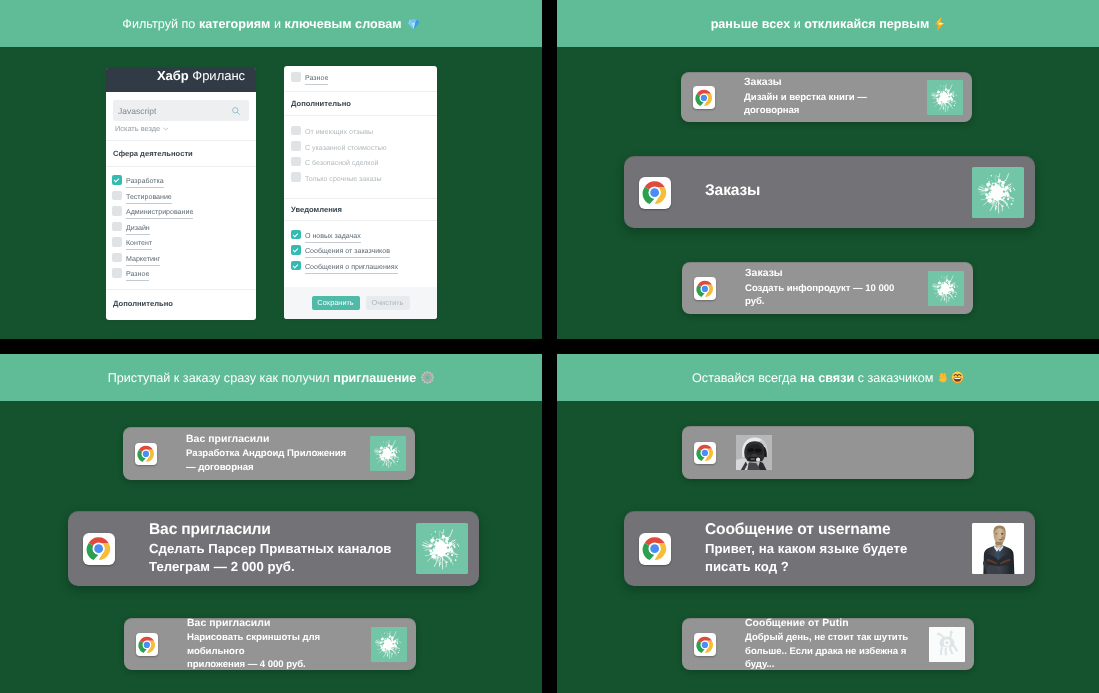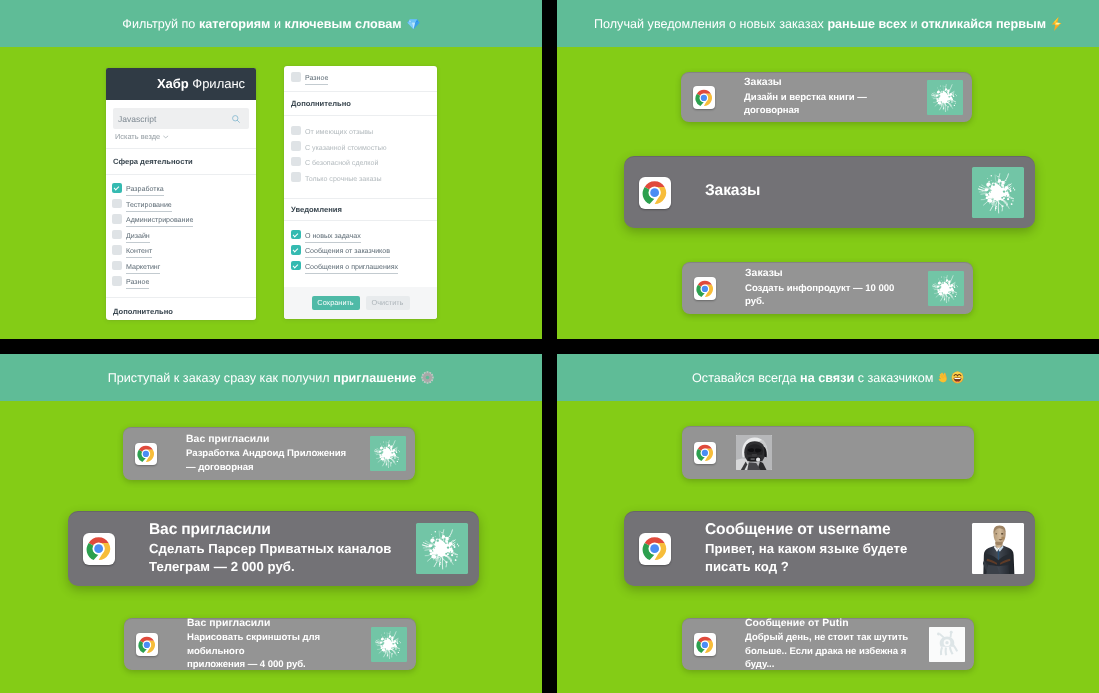--- a/index.html
+++ b/index.html
@@ -1,34 +1,34 @@
 <!DOCTYPE html>
 <html><head>
 <meta charset="utf-8">
 <style>
   *{box-sizing:border-box;margin:0;padding:0;}
   html,body{width:1099px;height:693px;overflow:hidden;background:#000;}
   body{font-family:"Liberation Sans",sans-serif;-webkit-font-smoothing:antialiased;text-rendering:geometricPrecision;}
   .ncard{-webkit-font-smoothing:antialiased;will-change:transform;transform:translateZ(0);}
   .grid{position:relative;width:1099px;height:693px;background:#000;}
-  .quad{position:absolute;background:#84cc16;overflow:hidden;}
+  .quad{position:absolute;background:#14532d;overflow:hidden;}
   .q-tl{left:0;top:0;width:542px;height:339px;}
   .q-tr{left:557px;top:0;width:542px;height:339px;}
   .q-bl{left:0;top:354px;width:542px;height:339px;}
   .q-br{left:557px;top:354px;width:542px;height:339px;}
   .hdr{height:47px;background:#5fbc97;will-change:transform;transform:translateZ(0);color:#fff;display:flex;align-items:center;justify-content:center;font-size:12.6px;letter-spacing:0.02px;white-space:pre;}
   .hdr b{font-weight:700;}
   .hdr .emo{display:inline-flex;align-items:center;margin-left:5px;vertical-align:-2px;}
 
   
   .fp-body{position:relative;height:292px;}
   .sidebar{position:absolute;background:#fff;will-change:transform;transform:translateZ(0);border-radius:3px;box-shadow:0 1px 4px rgba(60,70,80,.13),0 0 2px rgba(60,70,80,.10);}
   .sb1{left:106px;top:21px;width:150px;height:252px;}
   .sb2{left:284px;top:19px;width:153px;height:253px;}
-  .sb-head{background:#303b45;color:#fff;height:32px;display:flex;align-items:center;justify-content:center;border-radius:2px 2px 0 0;font-size:12.5px;padding-bottom:2px;padding-left:40px;}
+  .sb-head{background:#303b45;color:#fff;height:24px;display:flex;align-items:flex-start;justify-content:center;border-radius:2px 2px 0 0;font-size:12.5px;padding-bottom:2px;padding-left:40px;}
   .sb-head b{font-weight:700;letter-spacing:0;font-size:13px;}
   .sb-head span{font-weight:400;margin-left:3.5px;font-size:13px;}
   .sb-div{height:1px;background:#eceef0;}
   .srch{position:relative;background:#eeeff0;border-radius:2px;height:21px;display:flex;align-items:center;padding:0 5px;}
   .srch .v{font-size:8.5px;color:#7d8891;}
   .srch .ic{position:absolute;right:8px;top:5.5px;line-height:0;}
   .scope{font-size:7.4px;color:#949da3;margin-top:3px;padding-bottom:7px;padding-left:2px;display:flex;align-items:center;gap:3px;}
   .sb-title{font-size:7.6px;font-weight:700;color:#3a4750;letter-spacing:0;}
   .cb-row{display:flex;align-items:center;gap:4.5px;height:15.5px;}
   .cb{width:9.5px;height:9.5px;border-radius:2px;background:#dfe3e6;flex:none;position:relative;}
@@ -203,21 +203,21 @@
           <div class="btn p">Сохранить</div>
           <div class="btn s">Очистить</div>
         </div>
       </div>
 
     </div>
   </div>
 
   <div class="quad q-tr">
     <div class="hdr">
-      <span>Получай уведомления о новых заказах </span><b>раньше всех</b><span> и </span><b>откликайся первым</b>
+      <b>раньше всех</b><span> и </span><b>откликайся первым</b>
       <span class="emo">
         <svg width="11" height="14" viewBox="0 0 14 18">
             <path d="M9.6 0L0.8 9.8h4.6L3.9 18l9.3-10.4H8.1z" fill="#f9a825"></path>
             <path d="M9.6 0L3.3 7h3.9l-1 2.8h-1.8z" fill="#fdd835"></path>
             <path d="M13.2 7.6H8.1l-2.6 4.2 3.5-1.4z" fill="#fbc02d"></path>
             <path d="M7.2 7L5.4 9.8h4.2l2-2.2z" fill="#fff59d"></path>
           </svg>
       </span>
     </div>
     <div class="nbody" id="orders-cards">

